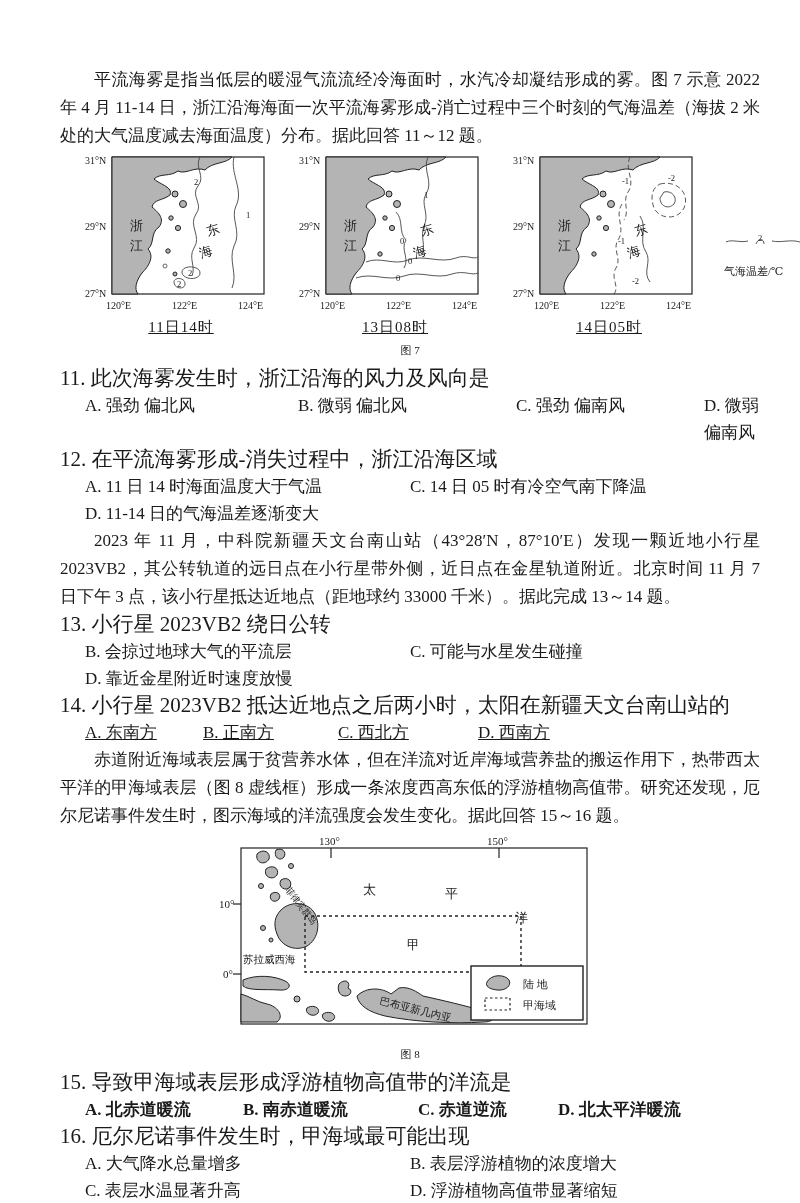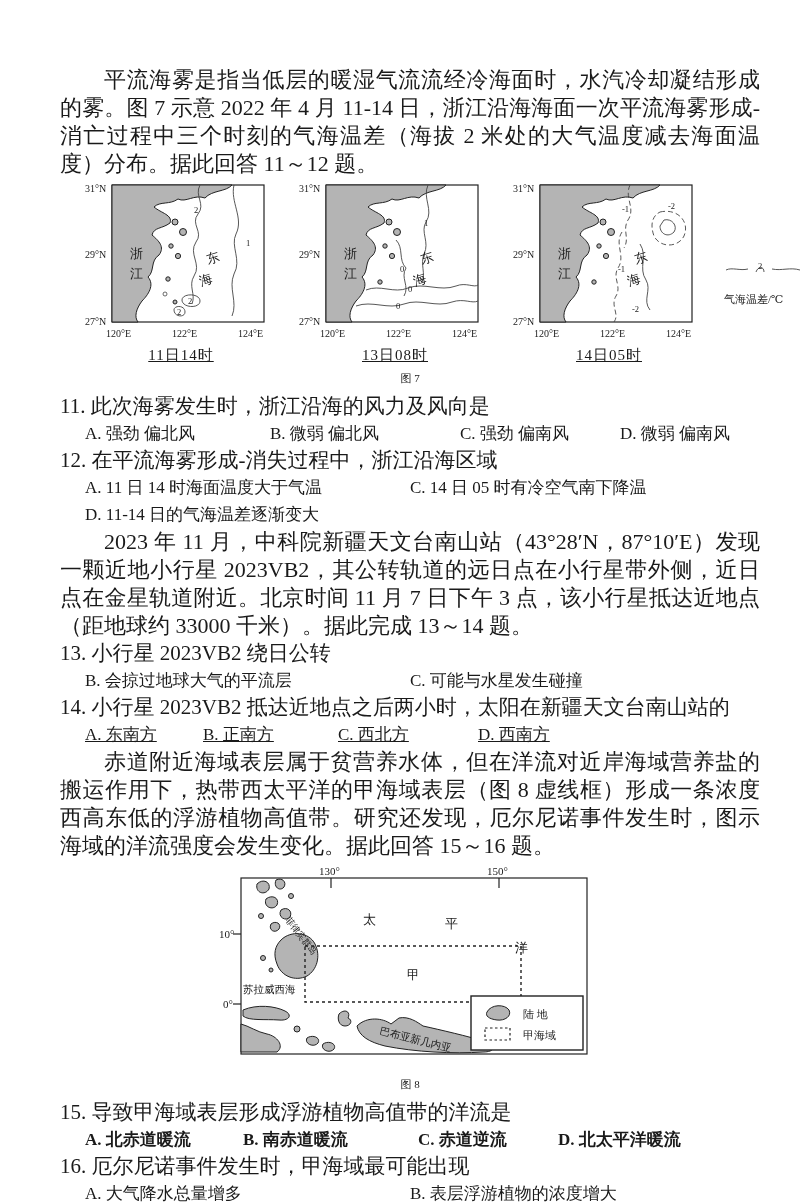--- a/index.html
+++ b/index.html
@@ -3,24 +3,24 @@
 <meta charset="utf-8">
 <style>
   * { margin:0; padding:0; box-sizing:border-box; }
   html,body { width:800px; }
   body {
     width:800px; height:1203px; background:#ffffff; color:#1a1a1a;
     font-family:"Liberation Serif","DejaVu Serif",serif;
     overflow:hidden; position:relative;
   }
   .page { padding:66px 40px 0 60px; width:800px; }
-  .para { font-size:22px; line-height:28px; text-align:justify; text-indent:2em; }
+  .para { font-size:17px; line-height:28px; text-align:justify; text-indent:2em; }
   .stem { font-size:21px; line-height:27px; }
   .opts { margin-left:25px; display:grid; font-size:17px; line-height:27px; }
-  .opts4a { grid-template-columns:185px 190px 160px auto; }
+  .opts4a { grid-template-columns:185px 190px 160px auto;gap:28px; }
   .opts2  { grid-template-columns:325px auto; }
   .opts4b { grid-template-columns:118px 135px 140px auto;text-decoration:underline; }
   .opts4c { grid-template-columns:158px 175px 140px auto;font-weight:bold; }
   .figcap { text-align:center; font-size:11px; line-height:24px; margin:2px 0 3px 0; }
   .fig7row { display:flex; gap:16px; margin:4px 0 0 22px; align-items:flex-start; }
   .mapblock { width:198px; }
   .mapcap { text-align:center; font-size:15px; line-height:18px; margin-top:0px; letter-spacing:1px;text-decoration:underline; }
   .f7legend { width:90px; margin-top:78px; }
   .f7legend .legtext { font-size:11px; margin-top:10px; white-space:nowrap; }
   .fig8wrap { width:382px; margin:6px auto 0 auto; }
@@ -164,20 +164,21 @@
     <span>C. 14 日 05 时有冷空气南下降温</span>
     <span>D. 11-14 日的气海温差逐渐变大</span>
   </div>
 
   <p class="para">2023 年 11 月，中科院新疆天文台南山站（43°28′N，87°10′E）发现一颗近地小行星 2023VB2，其公转轨道的远日点在小行星带外侧，近日点在金星轨道附近。北京时间 11 月 7 日下午 3 点，该小行星抵达近地点（距地球约 33000 千米）。据此完成 13～14 题。</p>
 
   <div class="stem">13. 小行星 2023VB2 绕日公转</div>
   <div class="opts opts2">
     <span>B. 会掠过地球大气的平流层</span>
     <span>C. 可能与水星发生碰撞</span>
+    <span>D. 靠近金星附近时速度放慢</span>
   </div>
 
   <div class="stem">14. 小行星 2023VB2 抵达近地点之后两小时，太阳在新疆天文台南山站的</div>
   <div class="opts opts4b">
     <span>A. 东南方</span>
     <span>B. 正南方</span>
     <span>C. 西北方</span>
     <span>D. 西南方</span>
   </div>
 

